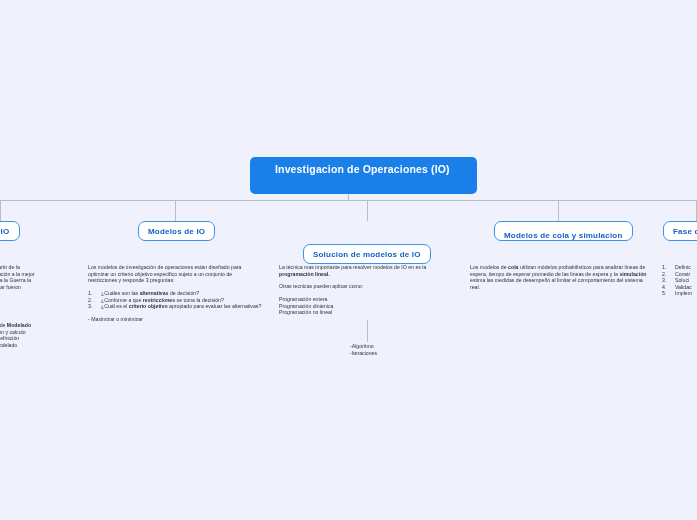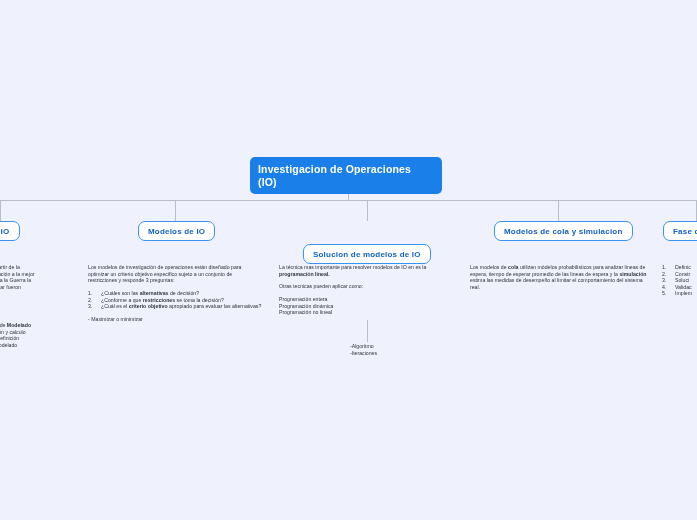--- a/index.html
+++ b/index.html
@@ -26,26 +26,26 @@
     background: #b9bfc9;
   }
   .conn.v { width: 1px; }
   .conn.h { height: 1px; }
 
   
   .root-node {
     position: absolute;
     left: 250px;
     top: 157px;
-    width: 192px;
+    width: 227px;
     height: 37px;
     background: #1a7fe8;
     border-radius: 5px;
     box-sizing: border-box;
-    padding: 6px 11px 0 8px;
+    padding: 6px 11px 0 25px;
     color: #ffffff;
     font-size: 10.5px;
     font-weight: bold;
     line-height: 13px;
     letter-spacing: .15px;
   }
 
   
   .branch-node {
     position: absolute;
@@ -116,21 +116,21 @@
   </div>
 
   <div class="branch-node" style="left:138px;text-align:right;">
     <span>Modelos de IO</span>
   </div>
 
   <div class="branch-node" style="left:303px;margin-top:23px;">
     <span>Solucion de modelos de IO</span>
   </div>
 
-  <div class="branch-node" style="left:494px;">
+  <div class="branch-node" style="left:494px;align-items:flex-end;">
     <span>Modelos de cola y simulacion</span>
   </div>
 
   <div class="branch-node" style="left:663px;">
     <span>Fase de</span>
   </div>
 
   <div class="body-block" style="left:-22px; top:264px; width:96px;">urgió a partir de la
 r una solución a la mejor
  terminada la Guerra la

